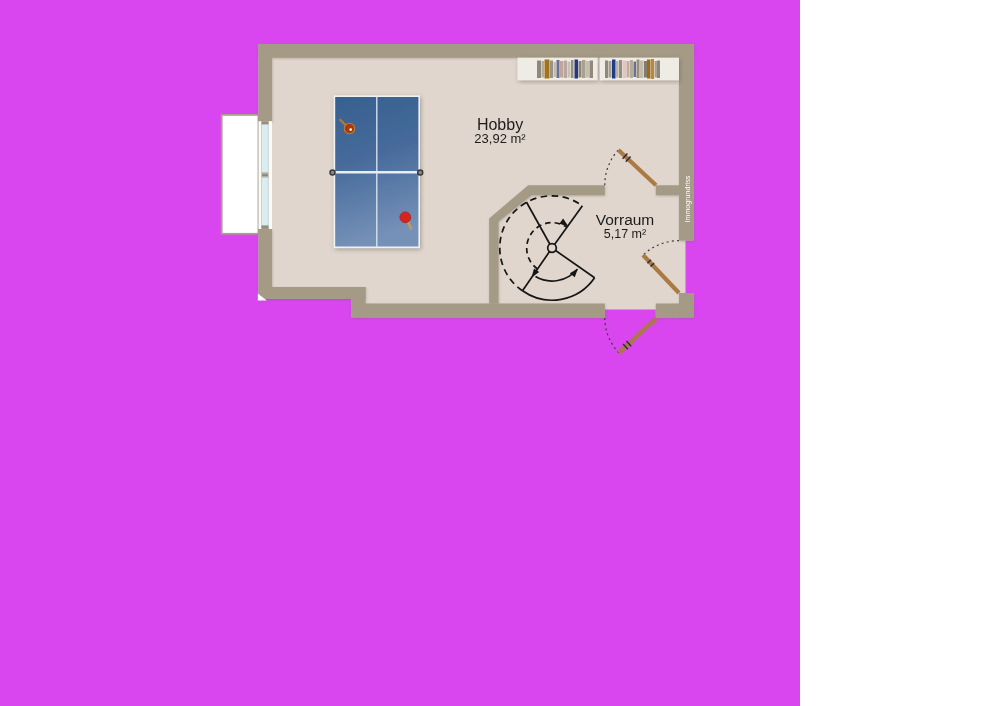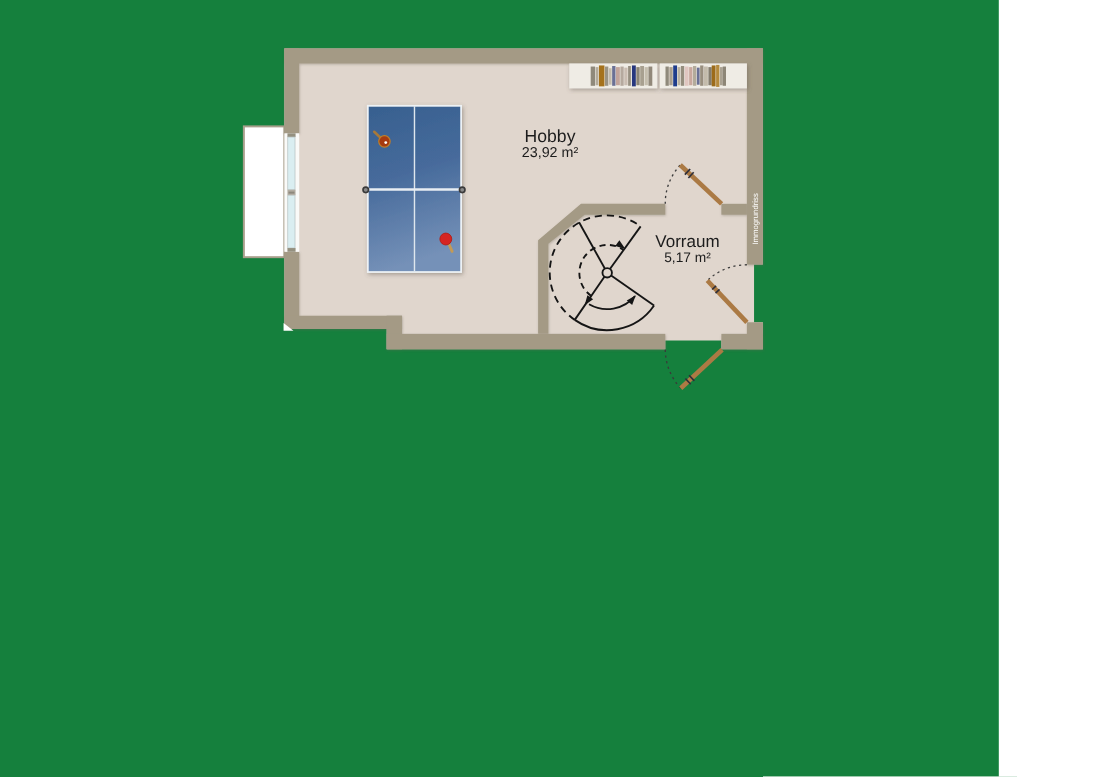--- a/index.html
+++ b/index.html
@@ -1,17 +1,17 @@
 <!DOCTYPE html>
 <html><head>
 <meta charset="utf-8">
 <title>Floorplan</title>
 <style>
   html,body{margin:0;padding:0;background:#ffffff;}
-  .wrap{width:908px;height:706px;position:relative;overflow:hidden;background:#15803d;}
+  .wrap{width:800px;height:706px;position:relative;overflow:hidden;background:#d946ef;}
   text{font-family:"Liberation Sans", sans-serif;}
 </style>
 </head>
 <body>
 <div class="wrap">
 <svg width="1000" height="706" viewBox="0 0 1000 706" xmlns="http://www.w3.org/2000/svg">
 <defs>
   <linearGradient id="tg" x1="0" y1="0" x2="0.18" y2="1">
     <stop offset="0" stop-color="#37608f"></stop>
     <stop offset="0.45" stop-color="#466a9b"></stop>

